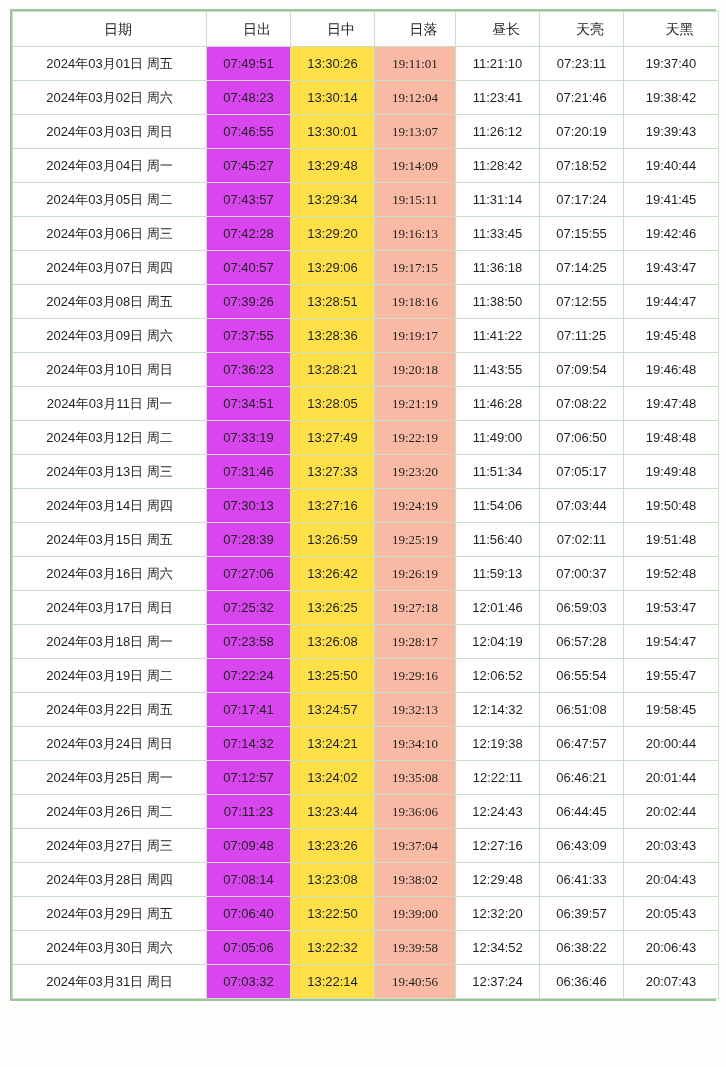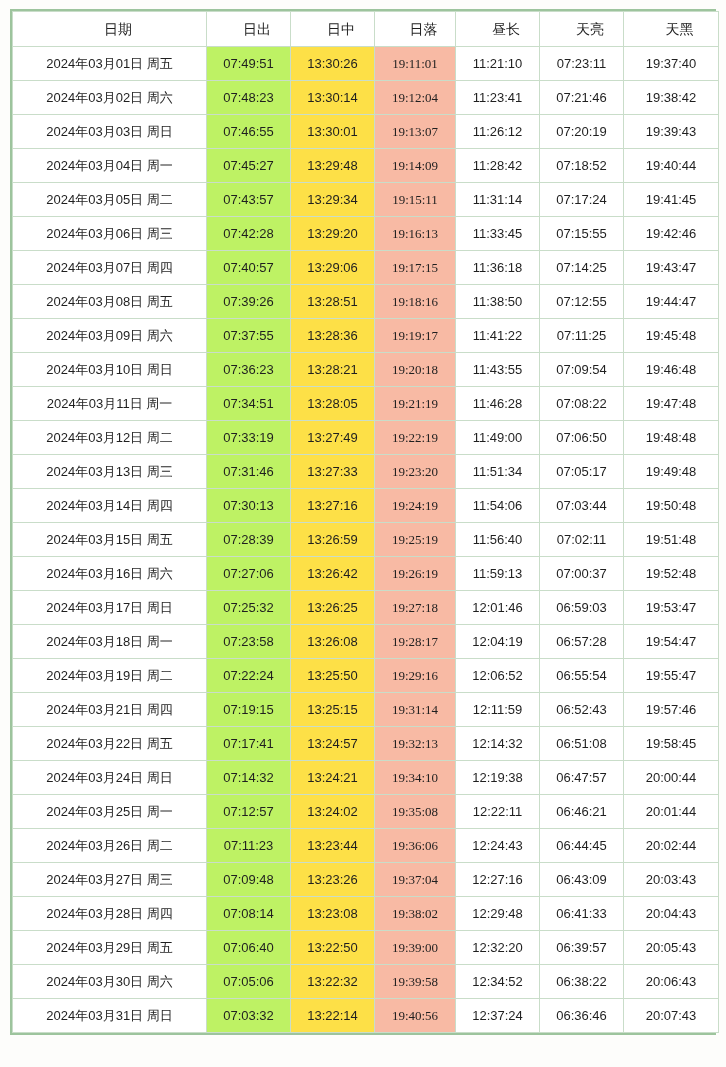--- a/index.html
+++ b/index.html
@@ -60,21 +60,21 @@
     background: #ffffff;
     padding-left: 19px;
   }
   
   th.h-sunrise { background: #a8ce5a; }
   th.h-noon    { background: #fad017; }
   th.h-sunset  { background: #f5734a; }
 
   
   td.d-date    { background: #ffffff; font-size: 13px; margin-left: 8px; }
-  td.d-sunrise { background: #bef264; }
+  td.d-sunrise { background: #d946ef; }
   td.d-noon    { background: #fde047; }
   td.d-sunset  { background: #f8baa4; font-family: Liberation Serif, serif; }
   td.d-plain   { background: #ffffff; }
 
   
   td.d-date, th.h-date { border-right-color: #cfe0cf; }
 </style>
 </head>
 <body>
 
@@ -267,29 +267,20 @@
           <tr>
             <td class="d-date">2024年03月19日 周二</td>
             <td class="d-sunrise">07:22:24</td>
             <td class="d-noon">13:25:50</td>
             <td class="d-sunset">19:29:16</td>
             <td class="d-plain">12:06:52</td>
             <td class="d-plain">06:55:54</td>
             <td class="d-plain">19:55:47</td>
           </tr>
           <tr>
-            <td class="d-date">2024年03月21日 周四</td>
-            <td class="d-sunrise">07:19:15</td>
-            <td class="d-noon">13:25:15</td>
-            <td class="d-sunset">19:31:14</td>
-            <td class="d-plain">12:11:59</td>
-            <td class="d-plain">06:52:43</td>
-            <td class="d-plain">19:57:46</td>
-          </tr>
-          <tr>
             <td class="d-date">2024年03月22日 周五</td>
             <td class="d-sunrise">07:17:41</td>
             <td class="d-noon">13:24:57</td>
             <td class="d-sunset">19:32:13</td>
             <td class="d-plain">12:14:32</td>
             <td class="d-plain">06:51:08</td>
             <td class="d-plain">19:58:45</td>
           </tr>
           <tr>
             <td class="d-date">2024年03月24日 周日</td>

